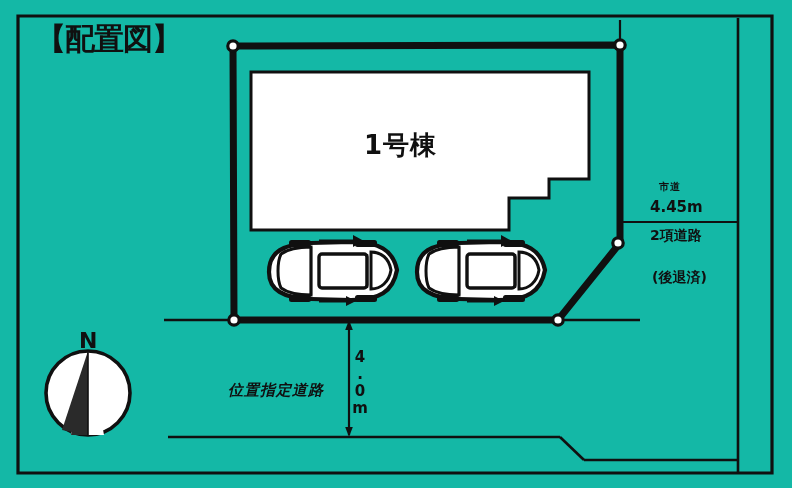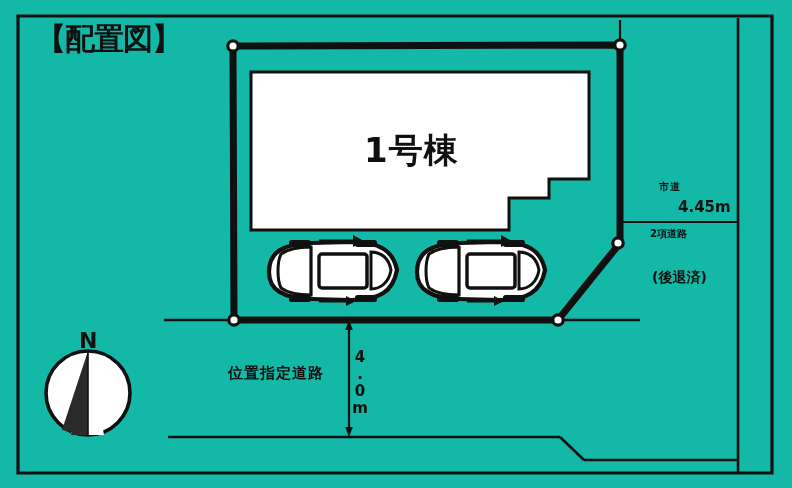--- a/index.html
+++ b/index.html
@@ -37,28 +37,29 @@
   #title-label {
     left: 36px;
     top: 22px;
     font-size: 30px;
     letter-spacing: -1px;
     font-weight: bold;
   }
   #building-label {
     left: 364px;
     top: 131px;
-    font-size: 34px;
+    font-size: 26px;
     letter-spacing: 1px;
   }
   #road-shitei-label {
     left: 228px;
-    top: 365px;
+    top: 382px;
     font-size: 15px;
     letter-spacing: 1px;
+    font-style: italic;
   }
   #dim-road-width-label {
     left: 352px;
     top: 348px;
     font-size: 15px;
     writing-mode: vertical-rl;
     text-orientation: upright;
     letter-spacing: -1px;
     line-height: 1;
   }
@@ -66,26 +67,25 @@
     left: 659px;
     top: 181px;
     font-size: 10px;
     letter-spacing: 1px;
   }
   #shido-width-label {
     left: 650px;
     top: 199px;
     font-size: 15px;
     letter-spacing: 0px;
-    margin-left: 28px;
   }
   #nikou-label {
     left: 650px;
     top: 228px;
-    font-size: 10px;
+    font-size: 14px;
     letter-spacing: 0px;
   }
   #koutai-label {
     left: 652px;
     top: 246px;
     font-size: 14px;
     letter-spacing: 0px;
     margin-top: 24px;
   }
   #compass-n-label {

